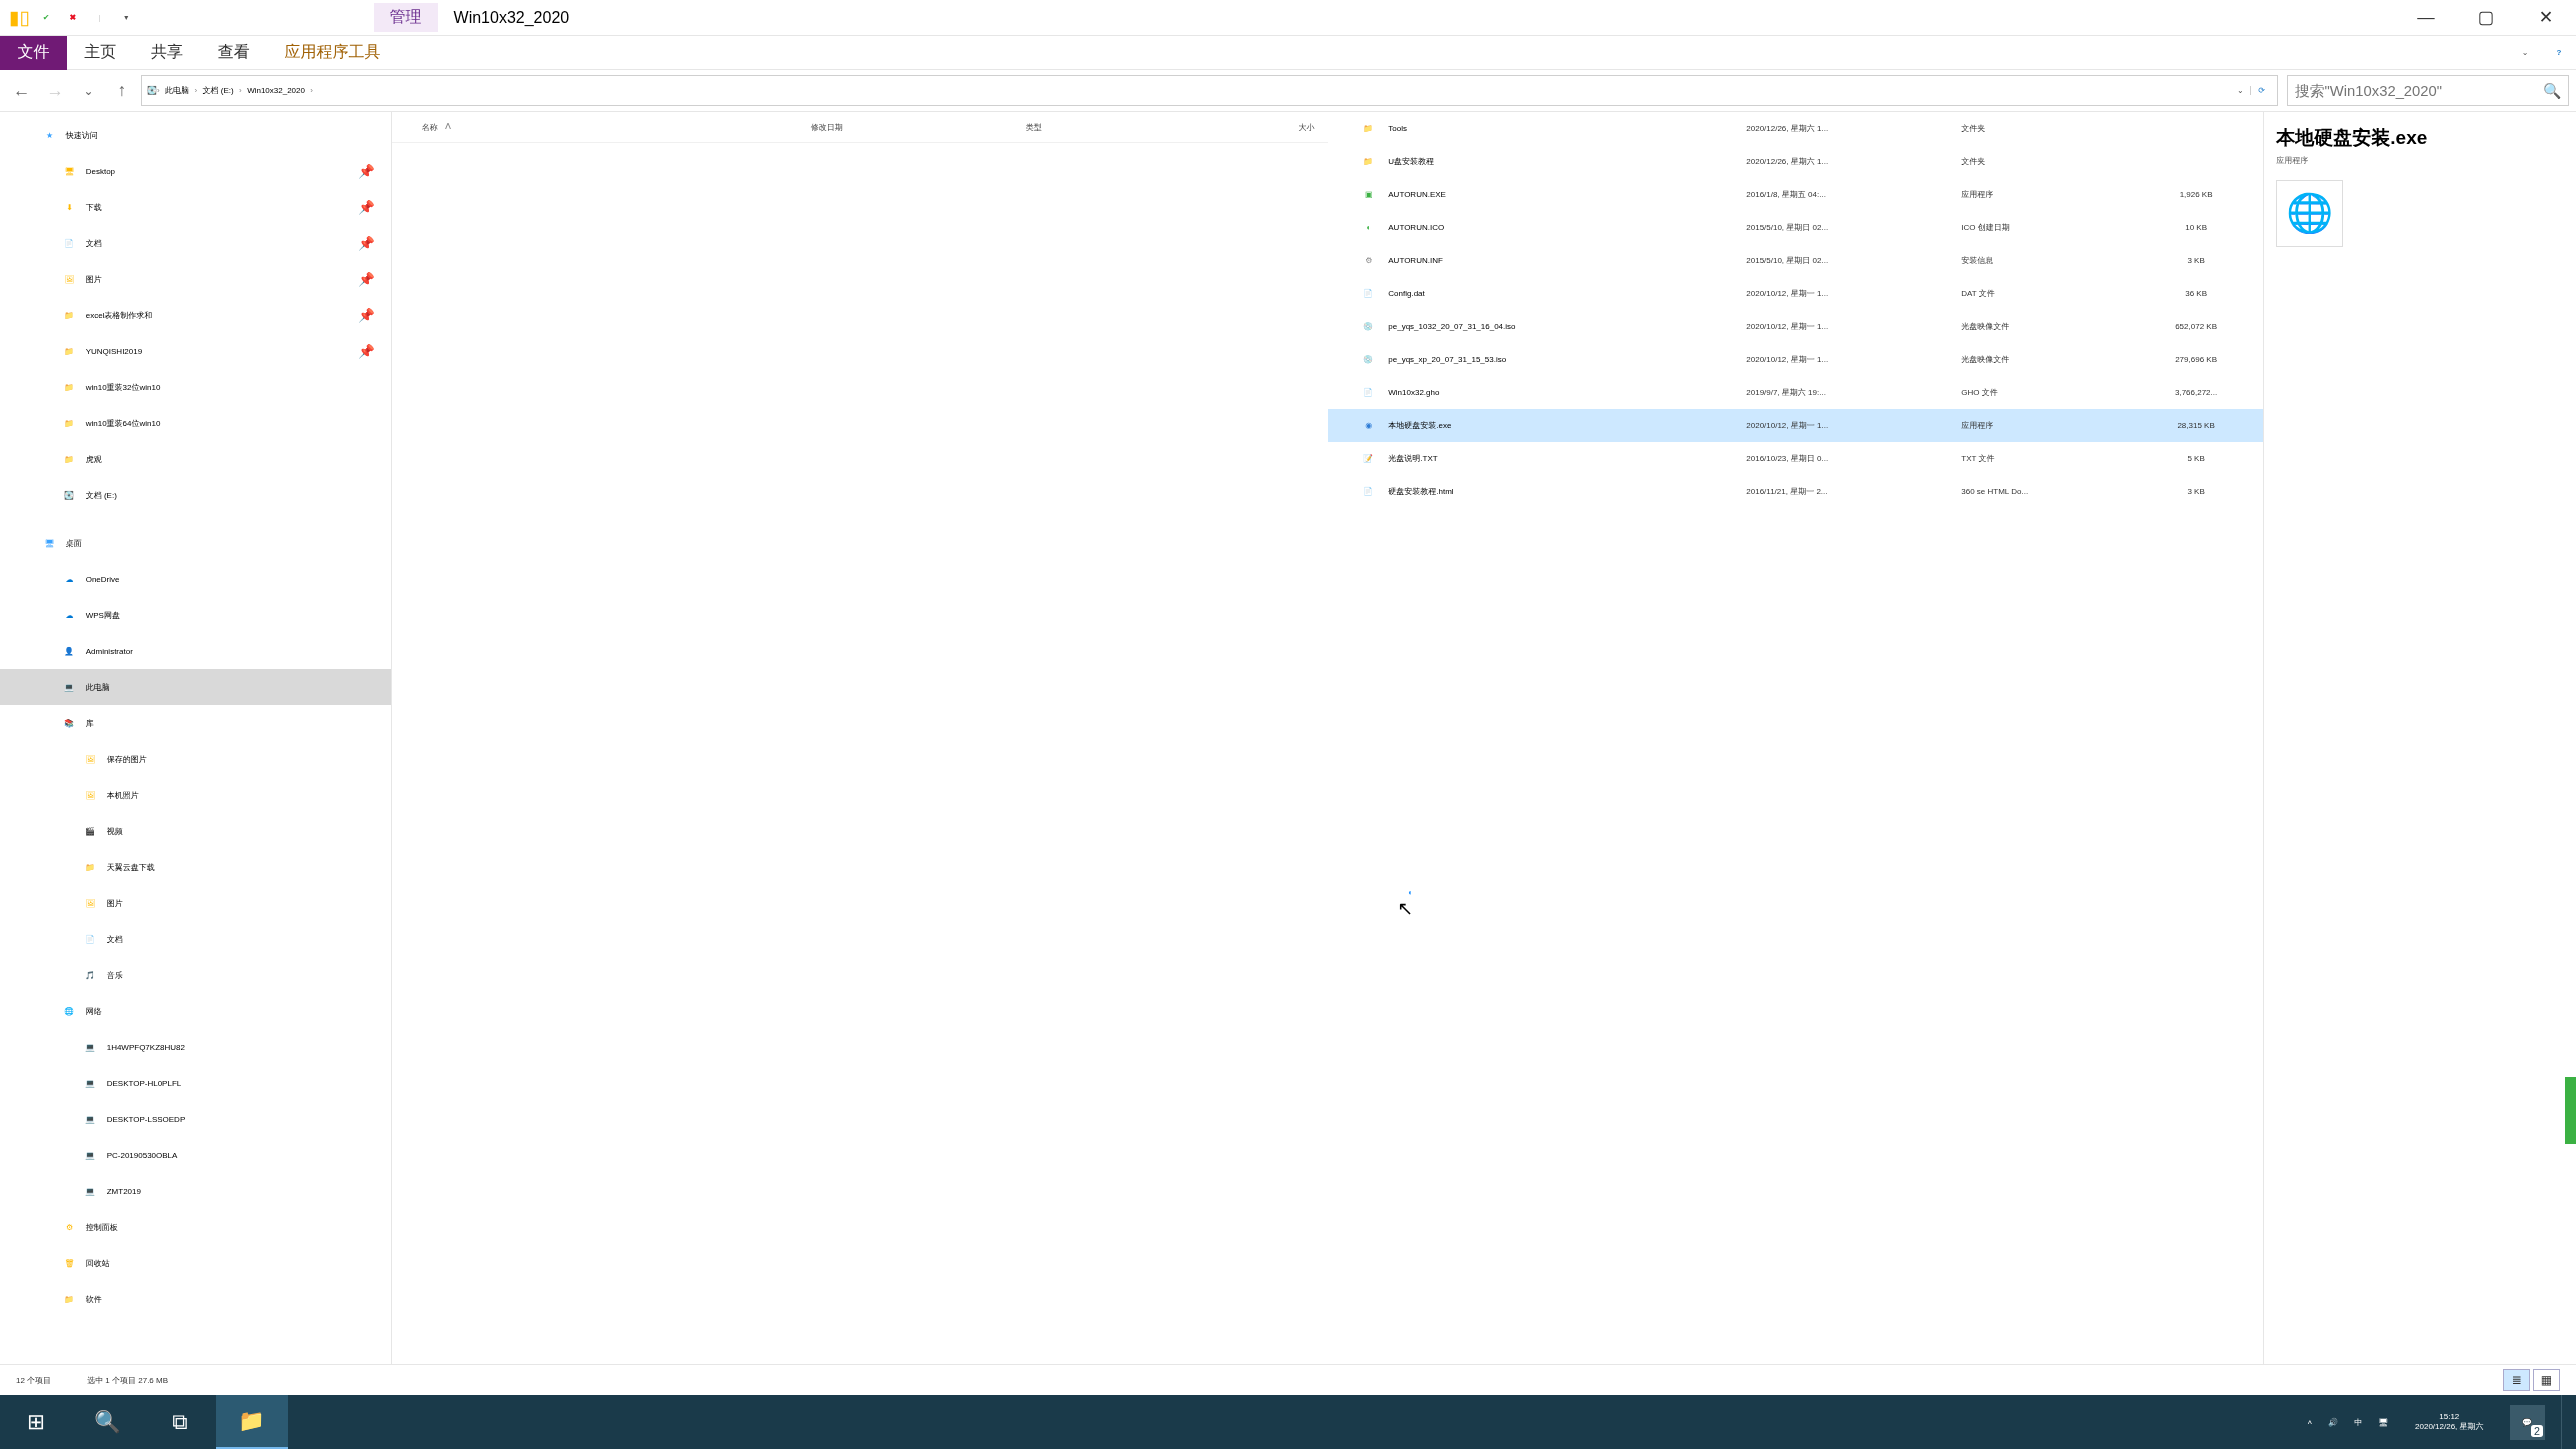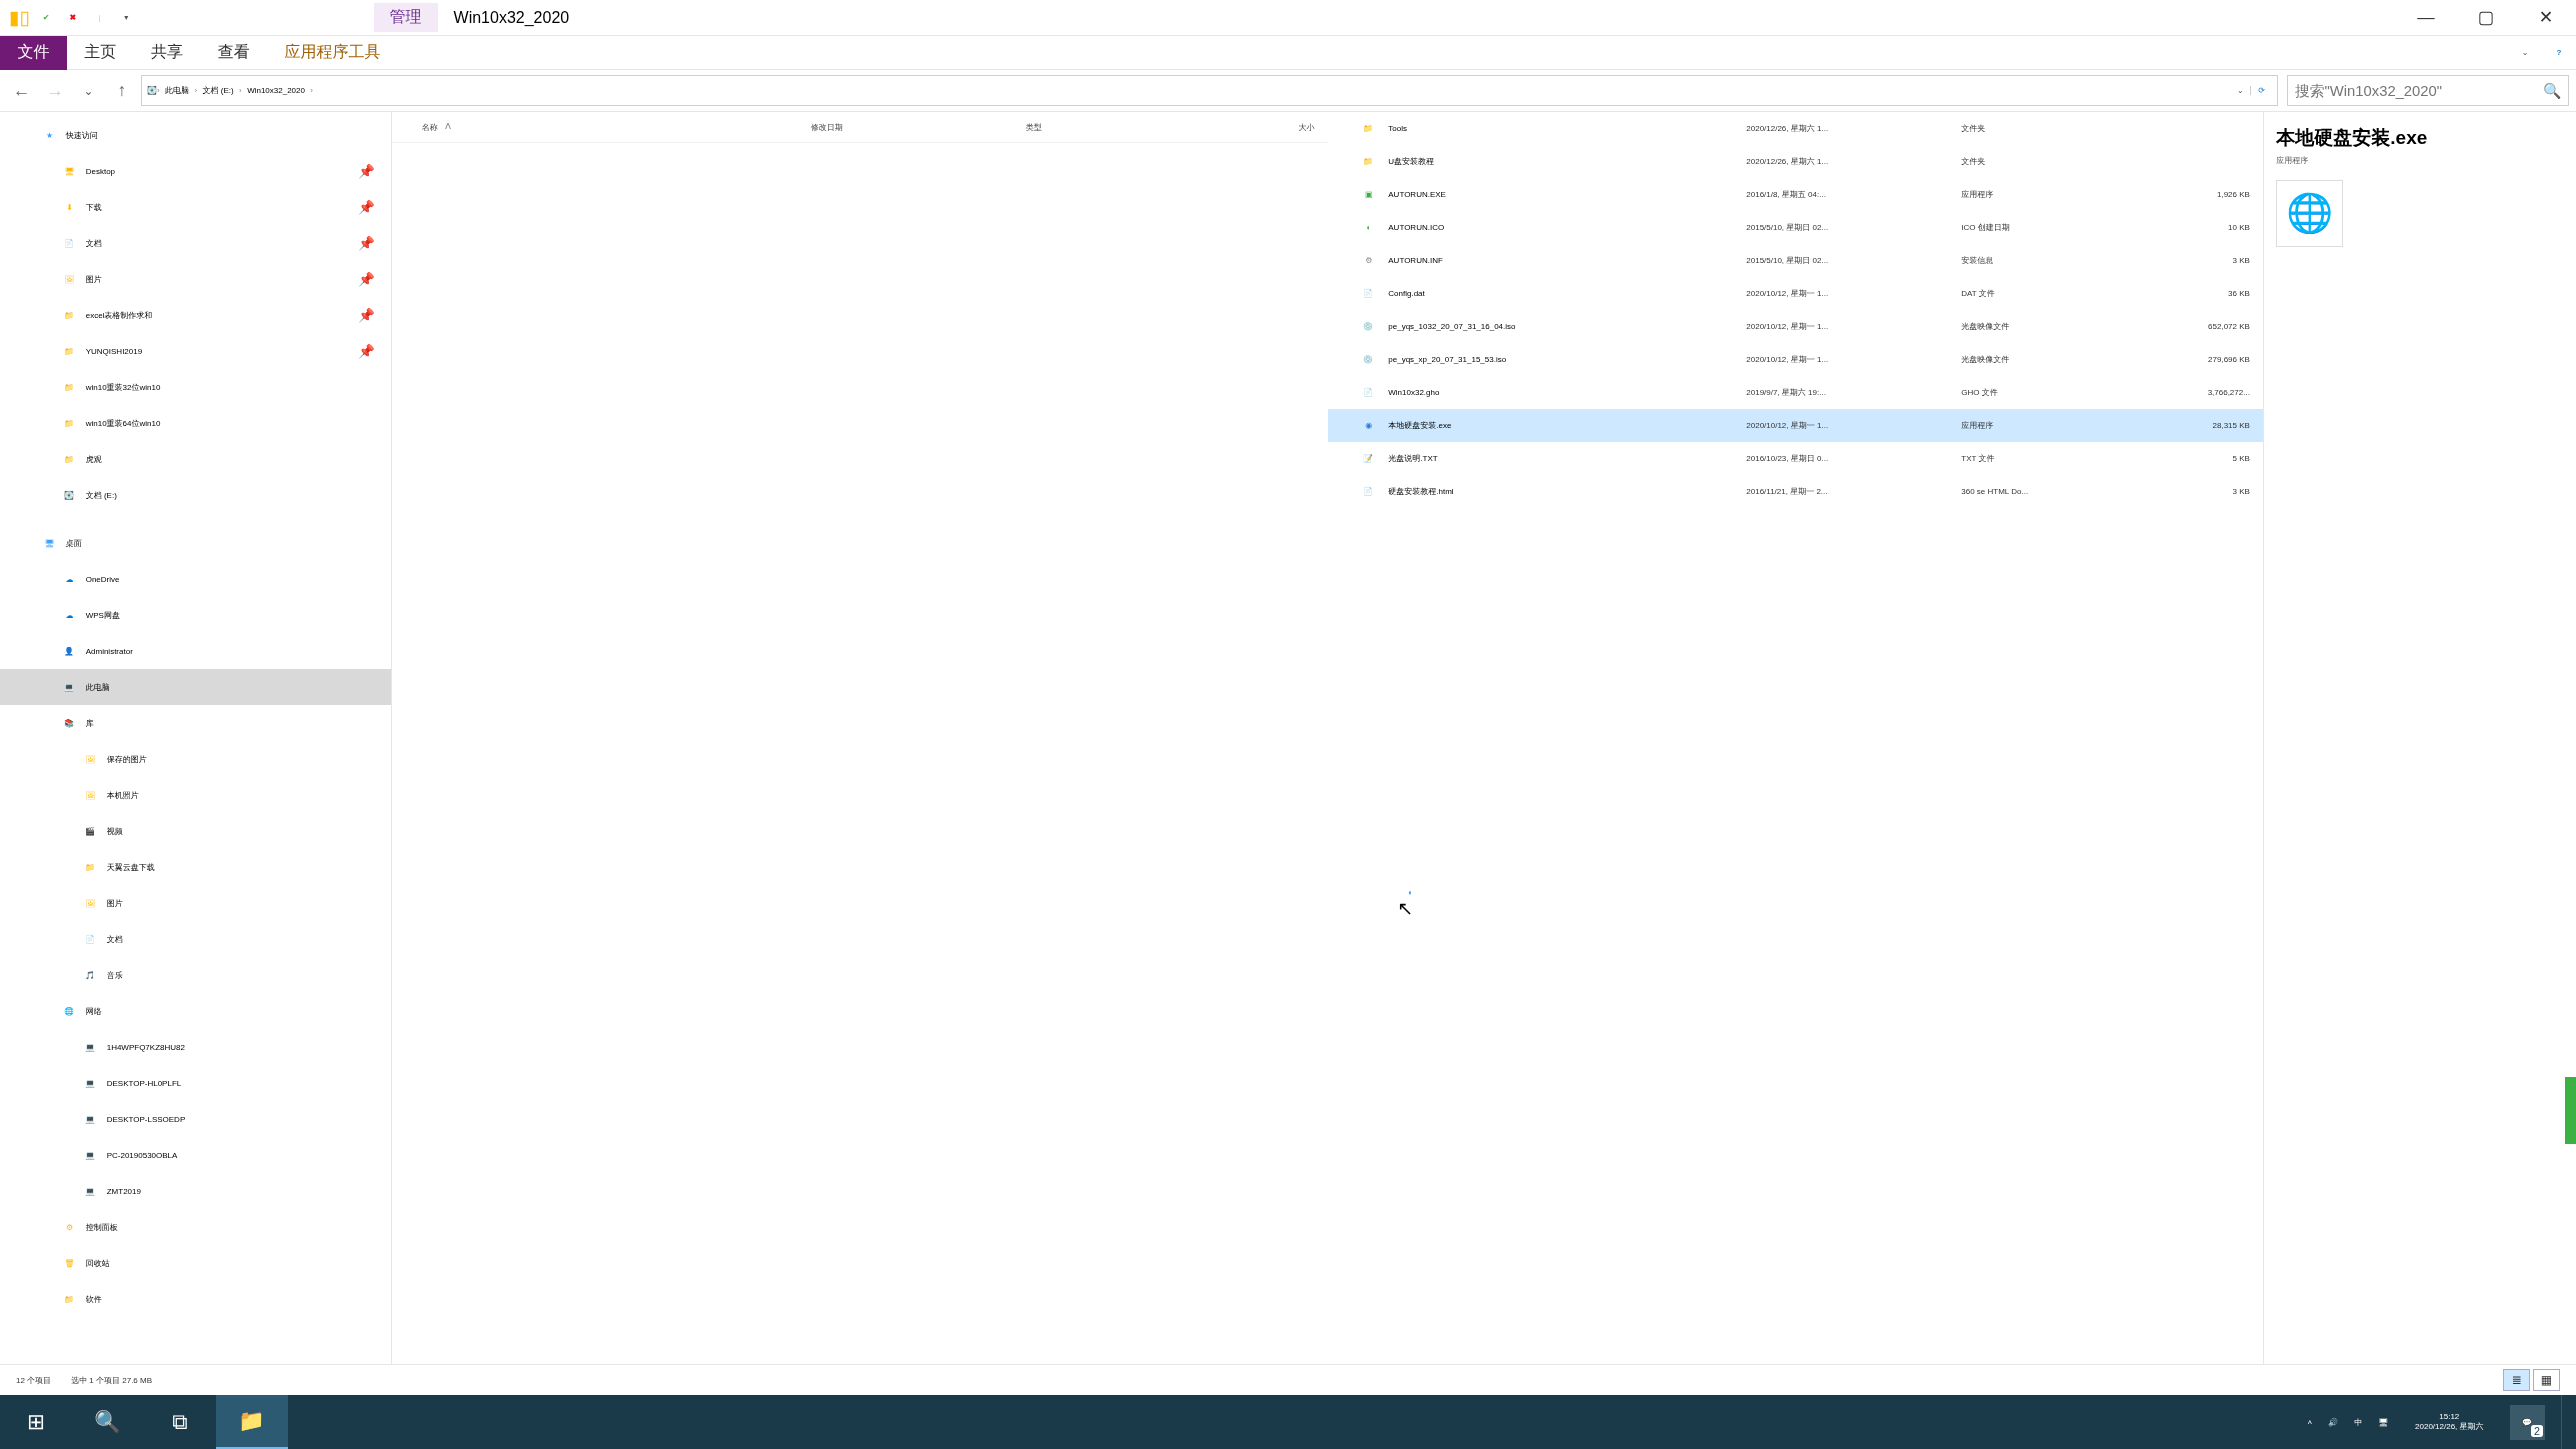--- a/index.html
+++ b/index.html
@@ -47,32 +47,32 @@
 .col-name{width:389px;display:flex;align-items:center;gap:6.7px}
 .col-name .sort{color:#888;font-size:12px}
 .col-date{width:215px}
 .col-type{width:181px}
 .col-size{width:121px;text-align:right;padding-right:13.4px}
 .row{display:flex;align-items:center;height:33px;padding-left:29.5px;font-size:16px;color:#000}
 .row .ricon{width:23px;text-align:center;margin-right:8px}
 .row .rname{width:358px}
 .row .rdate{width:215px;color:#333}
 .row .rtype{width:181px;color:#333}
-.row .rsize{width:121px;text-align:right;padding-right:13.4px;color:#333}
+.row .rsize{width:121px;text-align:center;padding-right:13.4px;color:#333}
 .row.sel{background:#cde8ff}
 .cursor{position:absolute;left:1005px;top:785px;font-size:19px;color:#000}
 .cursor .spinner{color:#1e90ff;position:absolute;left:10.7px;top:-9.4px}
 .preview{width:389px;border-left:0.7px solid #e6e6e6;padding:13.4px 12px;font-size:16px}
 .preview h3{font-size:19px;font-weight:600;margin-bottom:4px}
 .preview .ptype{color:#555;margin-bottom:13.4px}
 .preview .thumb{width:67px;height:67px;border:0.7px solid #ddd;display:flex;align-items:center;justify-content:center;font-size:38px;color:#2e7cd6;margin-bottom:16px}
 .preview .meta{display:flex;margin-bottom:5.4px}
 .preview .meta .k{width:87px;color:#555}
 .preview .meta .v{color:#000}
-.status{height:31px;border-top:0.7px solid #e6e6e6;display:flex;align-items:center;padding:0 16px;font-size:14.8px;color:#333;gap:20px}
+.status{height:31px;border-top:0.7px solid #e6e6e6;display:flex;align-items:center;padding:0 16px;font-size:14.8px;color:#333;gap:36px}
 .status .viewbtns{margin-left:auto;display:flex;gap:2.7px}
 .status .viewbtns span{width:27px;height:21.5px;border:0.7px solid #aac;display:flex;align-items:center;justify-content:center;font-size:12px}
 .status .viewbtns span.active{background:#cde8ff}
 .taskbar{height:54px;background:#1a3a4a;display:flex;align-items:center}
 .taskbar .tbtn{width:72px;height:54px;display:flex;align-items:center;justify-content:center;color:#fff;font-size:21.5px}
 .taskbar .tbtn.active{background:#2c5a72;border-bottom:2.7px solid #76b9ed}
 .taskbar .tray{margin-left:auto;display:flex;align-items:center;gap:16px;padding-right:5.4px;color:#fff;font-size:14.8px}
 .taskbar .clock{text-align:center;line-height:1.3;padding:0 10.7px}
 .taskbar .notif{width:35px;height:35px;background:#3a5a6a;display:flex;align-items:center;justify-content:center;position:relative}
 .taskbar .notif .badge{position:absolute;bottom:2.7px;right:2.7px;background:#fff;color:#1a3a4a;font-size:10.7px;padding:0 2.7px;border-radius:2.7px}

